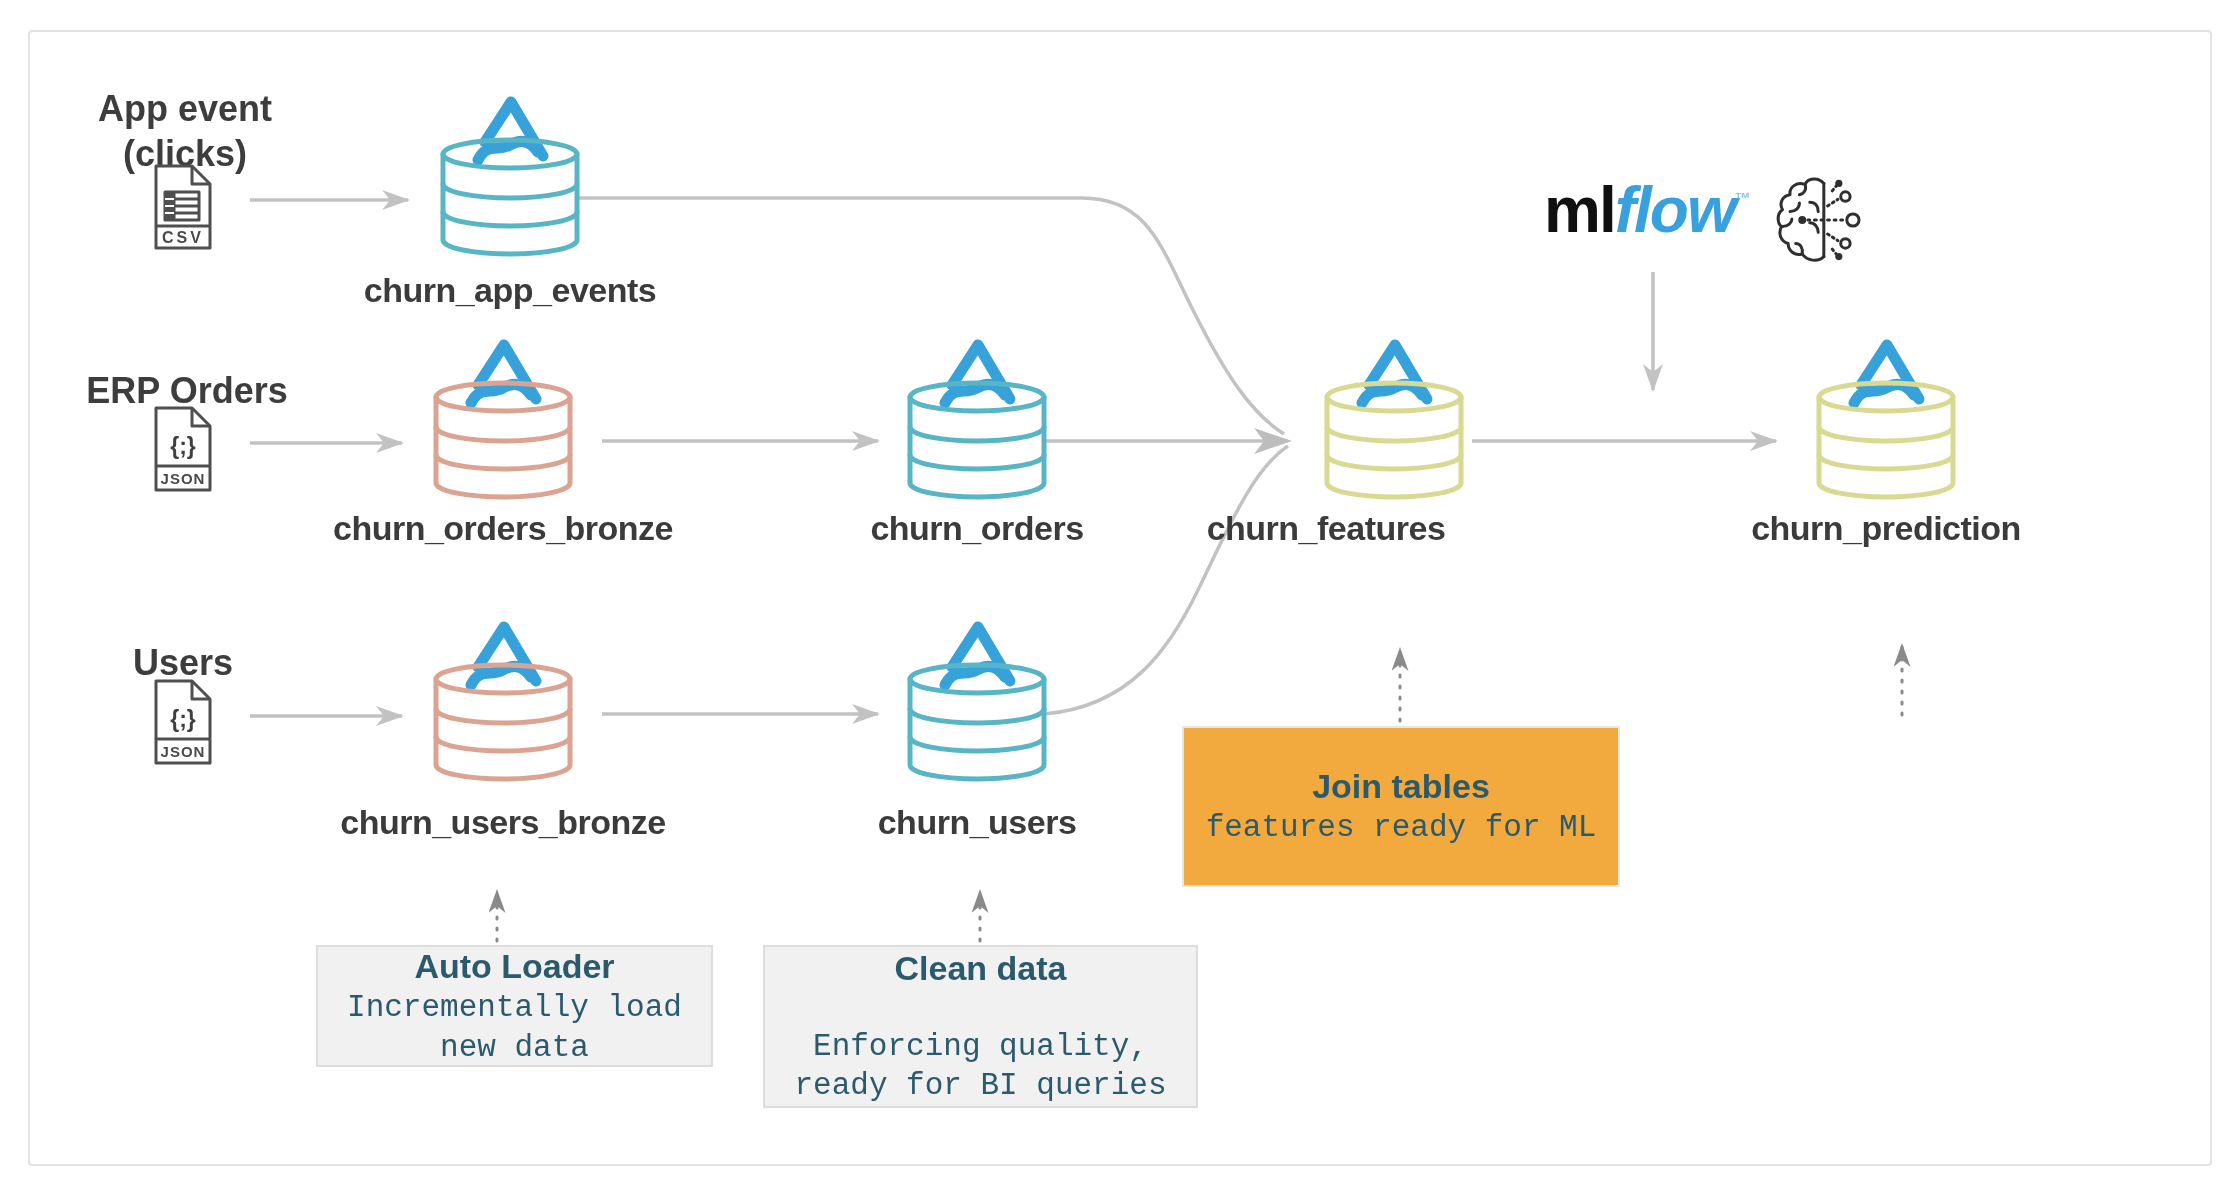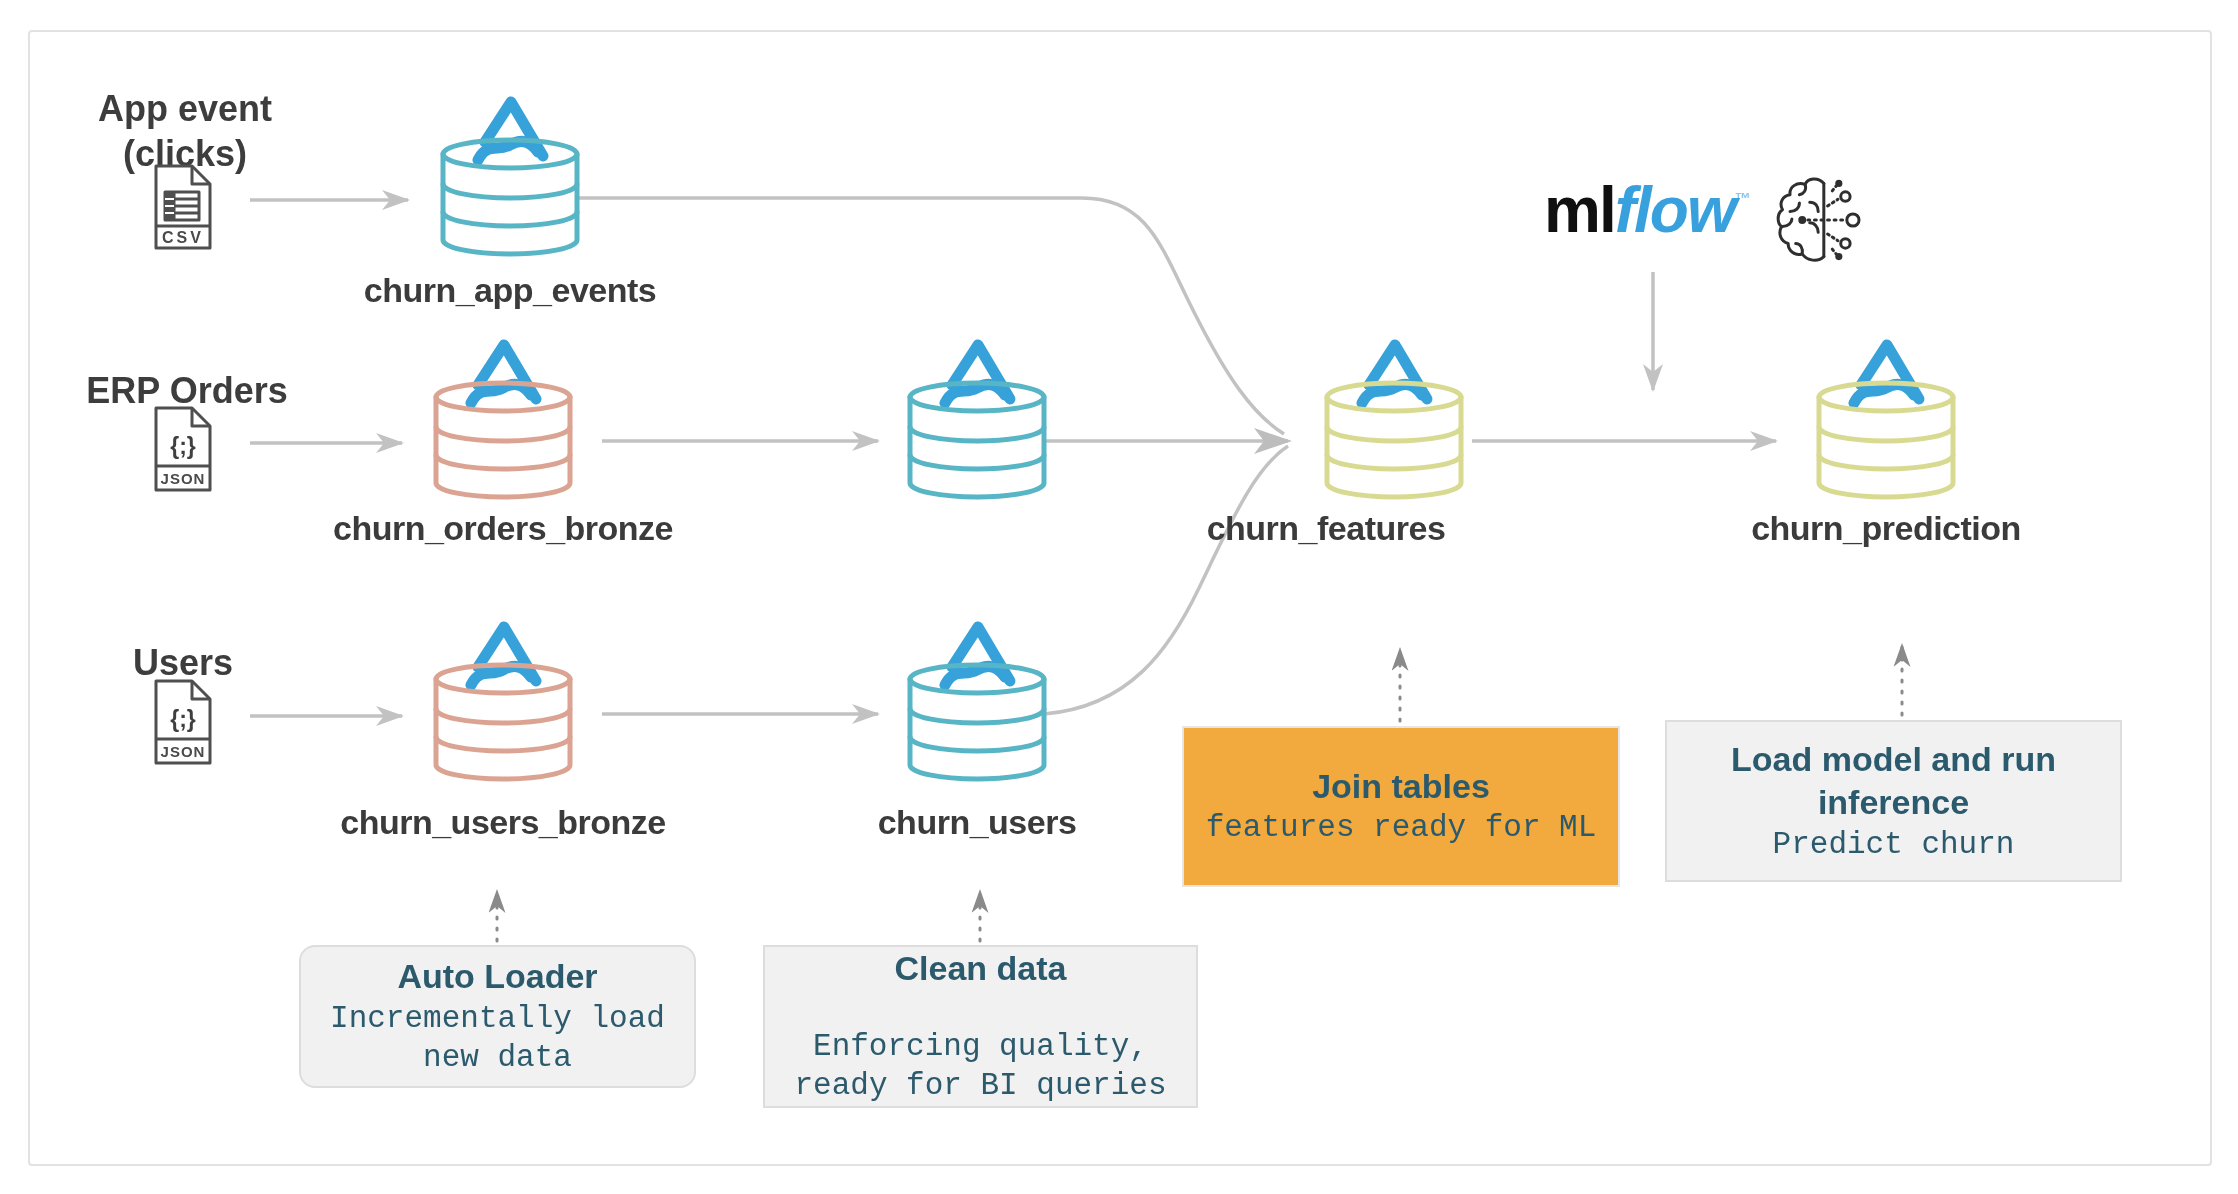--- a/index.html
+++ b/index.html
@@ -150,20 +150,21 @@
         <path d="M43 66 C52 48 63 58 75 51 C87 44 96 48 103 58"></path>
       </g>
       <g class="body">
         <path d="M8 60 L8 146 A67 14 0 0 0 142 146 L142 60"></path>
         <path d="M8 90 A67 14 0 0 0 142 90"></path>
         <path d="M8 118 A67 14 0 0 0 142 118"></path>
         <ellipse cx="75" cy="60" rx="67" ry="14"></ellipse>
       </g>
     </svg>
   </div>
+  <div class="tbl-label" style="left:767px;top:510px;">churn_orders</div>
 
   <div class="node" style="left:428px;top:619px;">
     <svg class="cyl bronze" viewBox="0 0 150 170">
       <g class="logo">
         <path d="M50 48 L76 8 L108 62"></path>
         <path d="M43 66 C52 48 63 58 75 51 C87 44 96 48 103 58"></path>
       </g>
       <g class="body">
         <path d="M8 60 L8 146 A67 14 0 0 0 142 146 L142 60"></path>
         <path d="M8 90 A67 14 0 0 0 142 90"></path>
@@ -243,32 +244,28 @@
       <path d="M62 80 L66 85" stroke-dasharray="2 4"></path>
       <circle cx="84" cy="49" r="6.5"></circle>
       <circle cx="76" cy="24" r="5"></circle>
       <circle cx="76" cy="74" r="5"></circle>
     </g>
     <circle cx="30" cy="49" r="4.2" fill="#2f2f2f"></circle>
     <circle cx="69" cy="10" r="3.8" fill="#2f2f2f"></circle>
     <circle cx="69" cy="88" r="3.8" fill="#2f2f2f"></circle>
   </svg>
 
-  <div class="infobox gray" style="left:299px;top:945px;width:397px;height:143px;border-radius:16px;">
+  <div class="infobox gray" style="left:316px;top:945px;width:397px;height:122px;">
     <div class="title">Auto Loader</div>
     <div class="subtitle">Incrementally load new data</div>
   </div>
 
   <div class="infobox gray" style="left:763px;top:945px;width:435px;height:163px;gap:36px;">
     <div class="title">Clean data</div>
     <div class="subtitle">Enforcing quality, ready for BI queries</div>
   </div>
 
   <div class="infobox orange" style="left:1182px;top:726px;width:438px;height:161px;">
     <div class="title">Join tables</div>
     <div class="subtitle">features ready for ML</div>
   </div>
 
-  <div class="infobox gray" style="left:1665px;top:720px;width:457px;height:162px;">
-    <div class="title">Load model and run inference</div>
-    <div class="subtitle">Predict churn</div>
-  </div>
 </div>
 
 </body></html>

